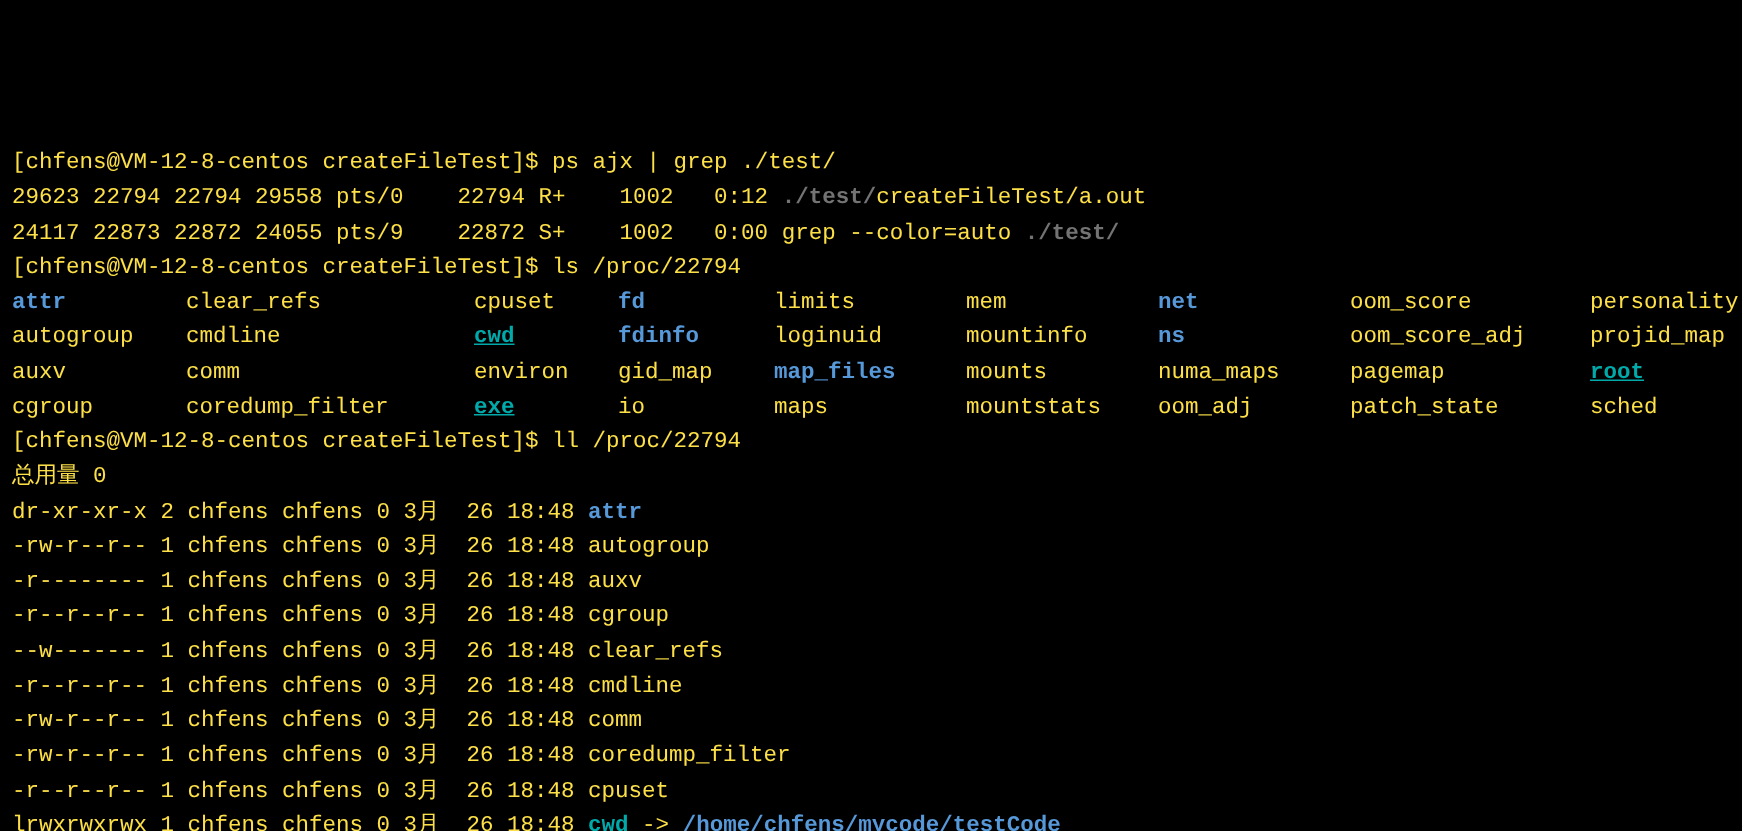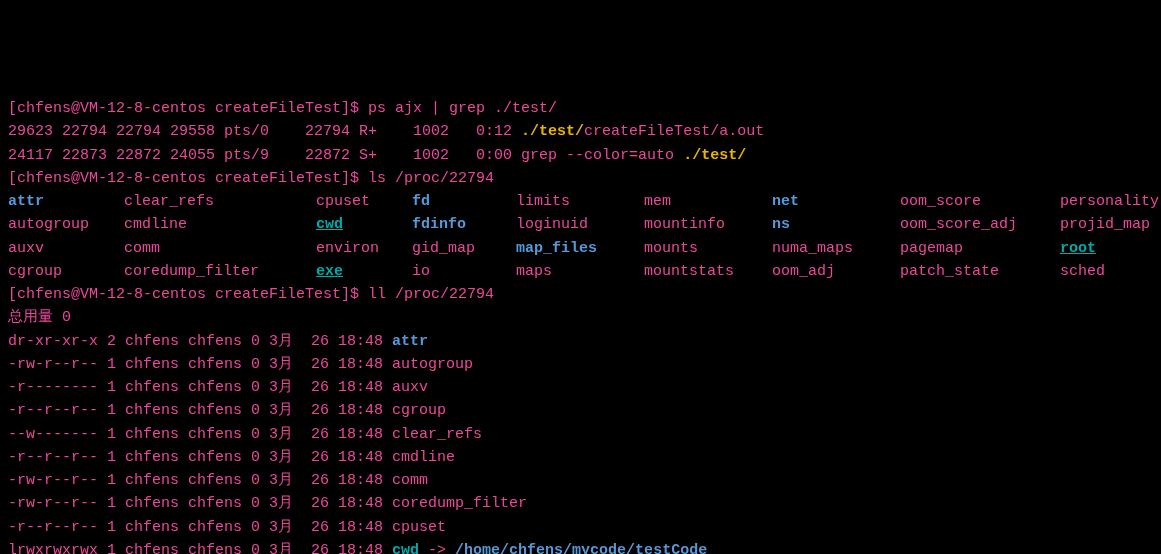--- a/index.html
+++ b/index.html
@@ -8,22 +8,22 @@
       background: #000;
       color: #ccc;
       font-family: 'Consolas', 'Monaco', 'Courier New', monospace;
       font-size: 15px;
       line-height: 1.55;
       white-space: pre;
       overflow-x: hidden;
     }
     .cyan { color: #00aaaa; text-decoration: underline; }
     .brightBlue { color: #5698d8; }
-    .red { color: #eab308; }
-    .white { color: #ec4899; }
+    .red { color: #737373; }
+    .white { color: #fde047; }
     .bold { font-weight: bold; }
     .line { display: block; }
     .cell { display: inline-block; }
   </style>
 </head>
 <body>
 
 
 
 <div id="root"><div class="line"><span class="white">[chfens@VM-12-8-centos createFileTest]$ </span><span class="white">ps ajx | grep ./test/</span></div><div class="line"><span class="white">29623 22794 22794 29558 pts/0    22794 R+    1002   0:12 </span><span class="red bold">./test/</span><span class="white">createFileTest/a.out</span></div><div class="line"><span class="white">24117 22873 22872 24055 pts/9    22872 S+    1002   0:00 </span><span class="white">grep --color=auto </span><span class="red bold">./test/</span></div><div class="line"><span class="white">[chfens@VM-12-8-centos createFileTest]$ </span><span class="white">ls /proc/22794</span></div><div class="line"><span class="cell brightBlue bold" style="width: 116px;">attr</span><span class="cell white" style="width: 192px;">clear_refs</span><span class="cell white" style="width: 96px;">cpuset</span><span class="cell brightBlue bold" style="width: 104px;">fd</span><span class="cell white" style="width: 128px;">limits</span><span class="cell white" style="width: 128px;">mem</span><span class="cell brightBlue bold" style="width: 128px;">net</span><span class="cell white" style="width: 160px;">oom_score</span><span class="cell white" style="width: 160px;">personality</span></div><div class="line"><span class="cell white" style="width: 116px;">autogroup</span><span class="cell white" style="width: 192px;">cmdline</span><span class="cell cyan bold" style="width: 96px;">cwd</span><span class="cell brightBlue bold" style="width: 104px;">fdinfo</span><span class="cell white" style="width: 128px;">loginuid</span><span class="cell white" style="width: 128px;">mountinfo</span><span class="cell brightBlue bold" style="width: 128px;">ns</span><span class="cell white" style="width: 160px;">oom_score_adj</span><span class="cell white" style="width: 160px;">projid_map</span></div><div class="line"><span class="cell white" style="width: 116px;">auxv</span><span class="cell white" style="width: 192px;">comm</span><span class="cell white" style="width: 96px;">environ</span><span class="cell white" style="width: 104px;">gid_map</span><span class="cell brightBlue bold" style="width: 128px;">map_files</span><span class="cell white" style="width: 128px;">mounts</span><span class="cell white" style="width: 128px;">numa_maps</span><span class="cell white" style="width: 160px;">pagemap</span><span class="cell cyan bold" style="width: 160px;">root</span></div><div class="line"><span class="cell white" style="width: 116px;">cgroup</span><span class="cell white" style="width: 192px;">coredump_filter</span><span class="cell cyan bold" style="width: 96px;">exe</span><span class="cell white" style="width: 104px;">io</span><span class="cell white" style="width: 128px;">maps</span><span class="cell white" style="width: 128px;">mountstats</span><span class="cell white" style="width: 128px;">oom_adj</span><span class="cell white" style="width: 160px;">patch_state</span><span class="cell white" style="width: 160px;">sched</span></div><div class="line"><span class="white">[chfens@VM-12-8-centos createFileTest]$ </span><span class="white">ll /proc/22794</span></div><div class="line"><span class="white">总用量 0</span></div><div class="line"><span class="white">dr-xr-xr-x 2 chfens chfens 0 3月  26 18:48 </span><span class="brightBlue bold">attr</span></div><div class="line"><span class="white">-rw-r--r-- 1 chfens chfens 0 3月  26 18:48 </span><span class="white">autogroup</span></div><div class="line"><span class="white">-r-------- 1 chfens chfens 0 3月  26 18:48 </span><span class="white">auxv</span></div><div class="line"><span class="white">-r--r--r-- 1 chfens chfens 0 3月  26 18:48 </span><span class="white">cgroup</span></div><div class="line"><span class="white">--w------- 1 chfens chfens 0 3月  26 18:48 </span><span class="white">clear_refs</span></div><div class="line"><span class="white">-r--r--r-- 1 chfens chfens 0 3月  26 18:48 </span><span class="white">cmdline</span></div><div class="line"><span class="white">-rw-r--r-- 1 chfens chfens 0 3月  26 18:48 </span><span class="white">comm</span></div><div class="line"><span class="white">-rw-r--r-- 1 chfens chfens 0 3月  26 18:48 </span><span class="white">coredump_filter</span></div><div class="line"><span class="white">-r--r--r-- 1 chfens chfens 0 3月  26 18:48 </span><span class="white">cpuset</span></div><div class="line"><span class="white">lrwxrwxrwx 1 chfens chfens 0 3月  26 18:48 </span><span class="cyan bold">cwd</span><span class="white"> -&gt; </span><span class="brightBlue bold">/home/chfens/mycode/testCode</span></div></div>

